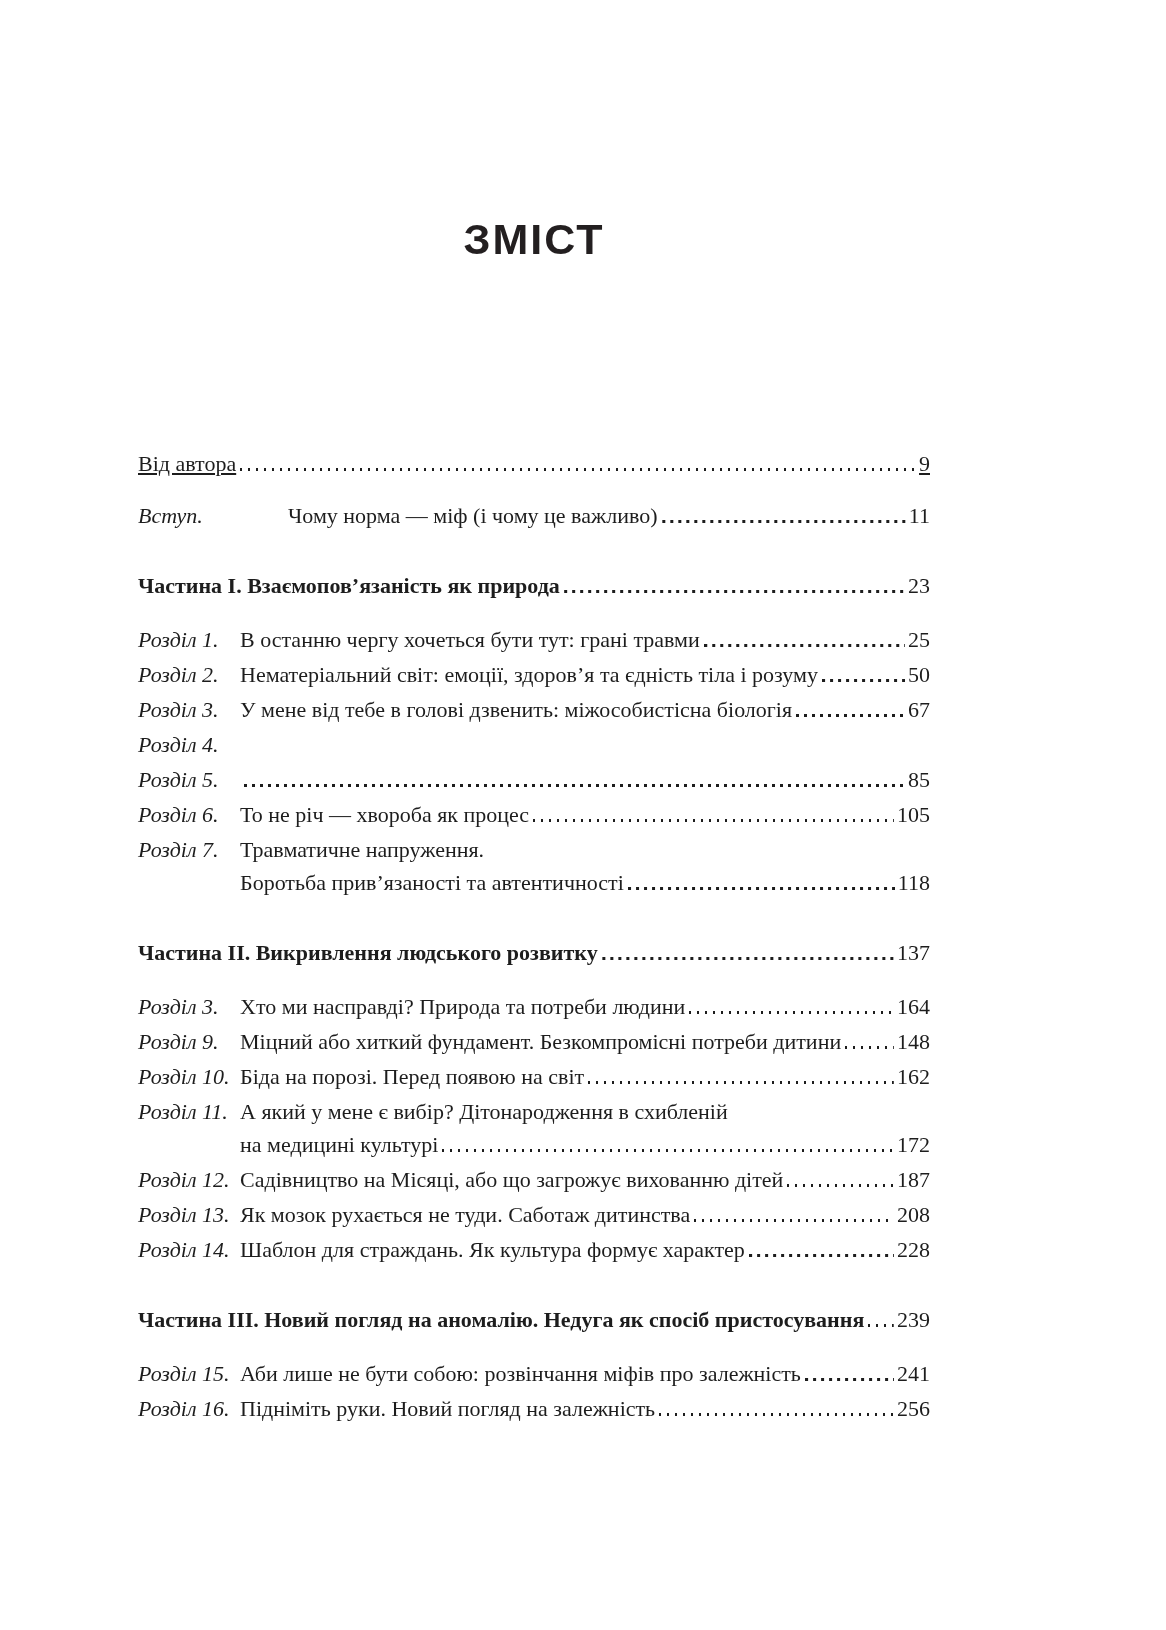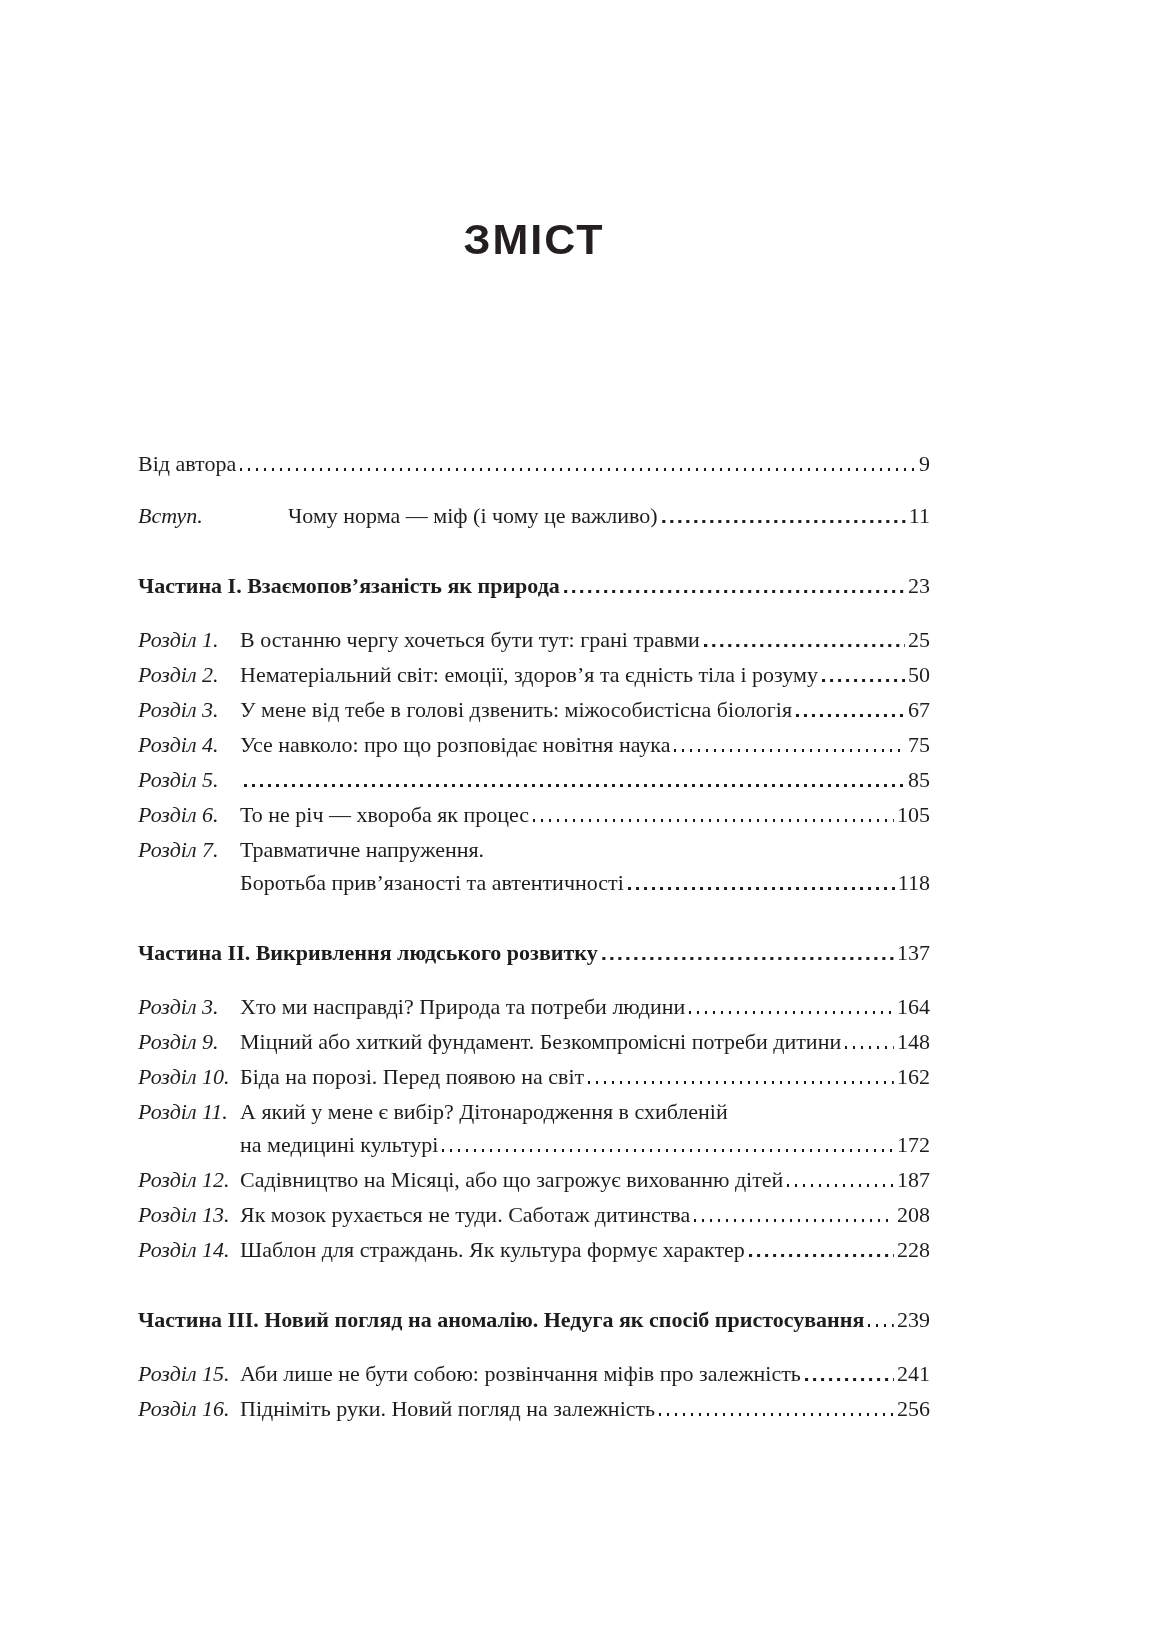--- a/index.html
+++ b/index.html
@@ -29,21 +29,21 @@
     text-align: center;
     color: #231f20;
   }
   .toc {
     margin-top: 186px;
   }
   .toc-row {
     display: flex;
     line-height: 33px;
   }
-  .sp-first    { margin-top: 16px; }
+  .sp-first    { margin-top: 16px; text-decoration: underline; }
   .sp-normal   { margin-top: 2px; }
   .sp-intro    { margin-top: 19px; gap: 48px; }
   .sp-part     { margin-top: 37px; justify-content: center; }
   .sp-afterpart{ margin-top: 21px; }
   .toc-label {
     flex: 0 0 102px;
     font-style: italic;
   }
   .toc-body {
     flex: 1 1 auto;
@@ -131,27 +131,20 @@
         <div class="toc-body">
           <div class="line-flex">
             <span class="toc-title">У мене від тебе в голові дзвенить: міжособистісна біологія</span>
             <span class="dots"></span>
             <span class="pageno">67</span>
           </div>
         </div>
       </div>
       <div class="toc-row type-chapter sp-normal">
         <span class="toc-label">Розділ 4.</span>
-        <div class="toc-body">
-          <div class="line-flex">
-            <span class="toc-title">Усе навколо: про що розповідає новітня наука</span>
-            <span class="dots"></span>
-            <span class="pageno">75</span>
-          </div>
-        </div>
       </div>
       <div class="toc-row type-chapter sp-normal">
         <span class="toc-label">Розділ 5.</span>
         <div class="toc-body">
           <div class="line-flex">
             <span class="dots"></span>
             <span class="pageno">85</span>
           </div>
         </div>
       </div>

